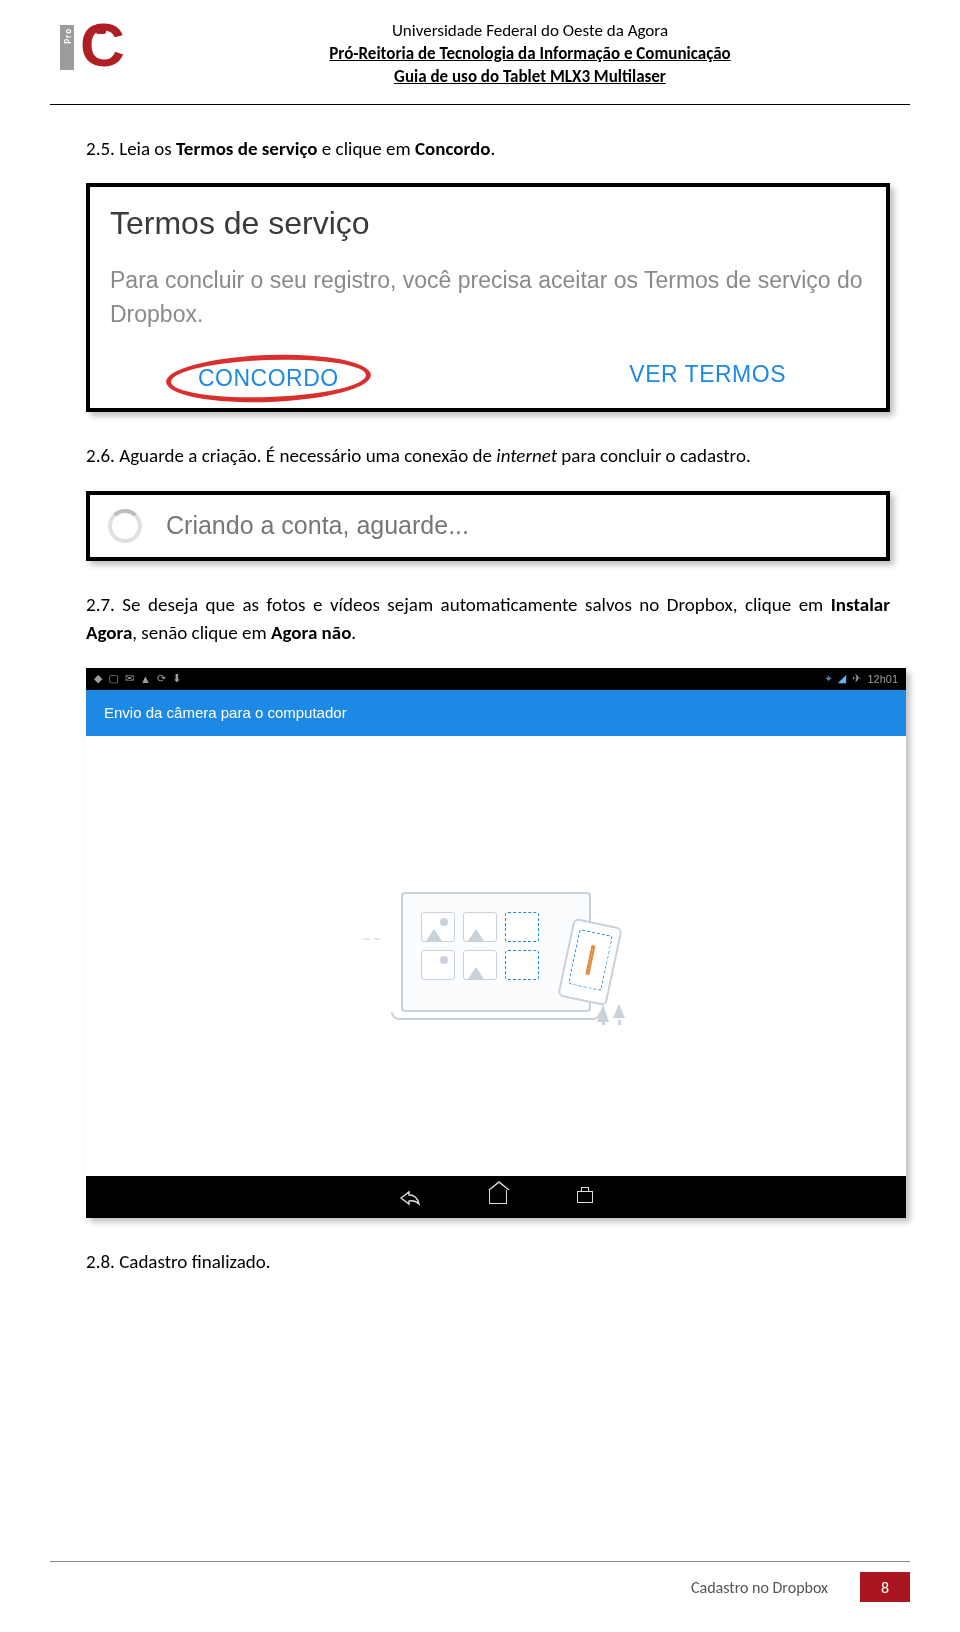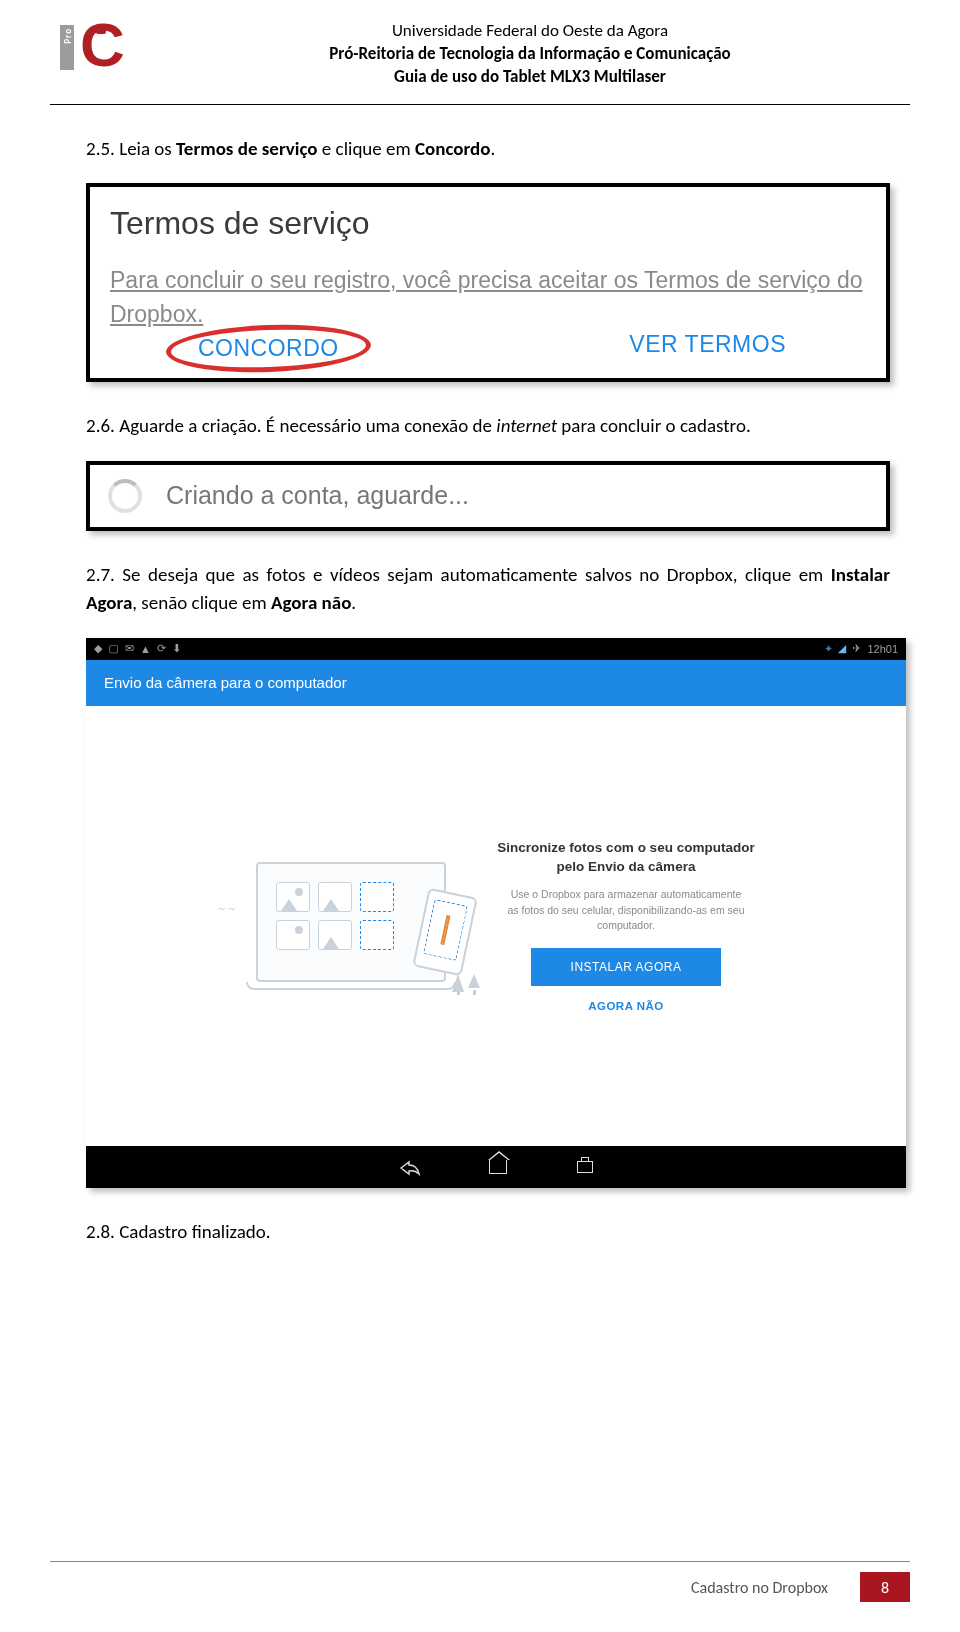--- a/index.html
+++ b/index.html
@@ -62,21 +62,21 @@
     height: 10px;
     background: #b01f24;
     border-radius: 2px;
   }
   .header-text {
     flex: 1;
     text-align: center;
     font-size: 17px;
     line-height: 1.35;
   }
-  .header-text .bold { font-weight: bold; }
+  .header-text .bold { font-weight: bold; text-decoration: underline; }
   .header-rule {
     margin: 5px 50px 0 50px;
     border: none;
     border-top: 1px solid #000;
   }
   .content {
     padding: 30px 70px 0 86px;
   }
   .step {
     font-size: 19px;
@@ -99,21 +99,21 @@
   .fig1 h2 {
     font-size: 32px;
     font-weight: 500;
     color: #3a3a3a;
     margin-bottom: 22px;
   }
   .fig1 p {
     font-size: 23px;
     color: #8a8a8a;
     line-height: 1.45;
-    text-decoration: underline;
+    margin-bottom: 30px;
   }
   .fig1-row {
     display: flex;
     justify-content: space-between;
     padding: 0 80px 0 70px;
   }
   .fig1-btn {
     font-size: 23px;
     font-weight: 500;
     color: #1e88e5;
@@ -541,26 +541,20 @@
               <div class="illus-rung" style="top:28px;"></div>
               <div class="illus-rung" style="top:38px;"></div>
             </div>
           </div>
         </div>
         <div class="illus-trees">
           <div class="illus-tree"></div>
           <div class="illus-tree" style="border-bottom-width:14px;"></div>
         </div>
       </div>
-      <div class="promo">
-        <h3>Sincronize fotos com o seu computador pelo Envio da câmera</h3>
-        <p>Use o Dropbox para armazenar automaticamente as fotos do seu celular, disponibilizando-as em seu computador.</p>
-        <div class="btn-primary">INSTALAR AGORA</div>
-        <div class="btn-secondary">AGORA NÃO</div>
-      </div>
     </div>
     <div class="navbar">
       <div class="nav-icon nav-back">
         <svg width="22" height="16" viewBox="0 0 22 16">
             <path d="M2 8 L10 2 L10 5 Q18 5 20 14 Q16 10 10 11 L10 14 Z" fill="none" stroke="#ddd" stroke-width="1.4"></path>
           </svg>
       </div>
       <div class="nav-icon nav-home"></div>
       <div class="nav-icon nav-recent"></div>
     </div>

